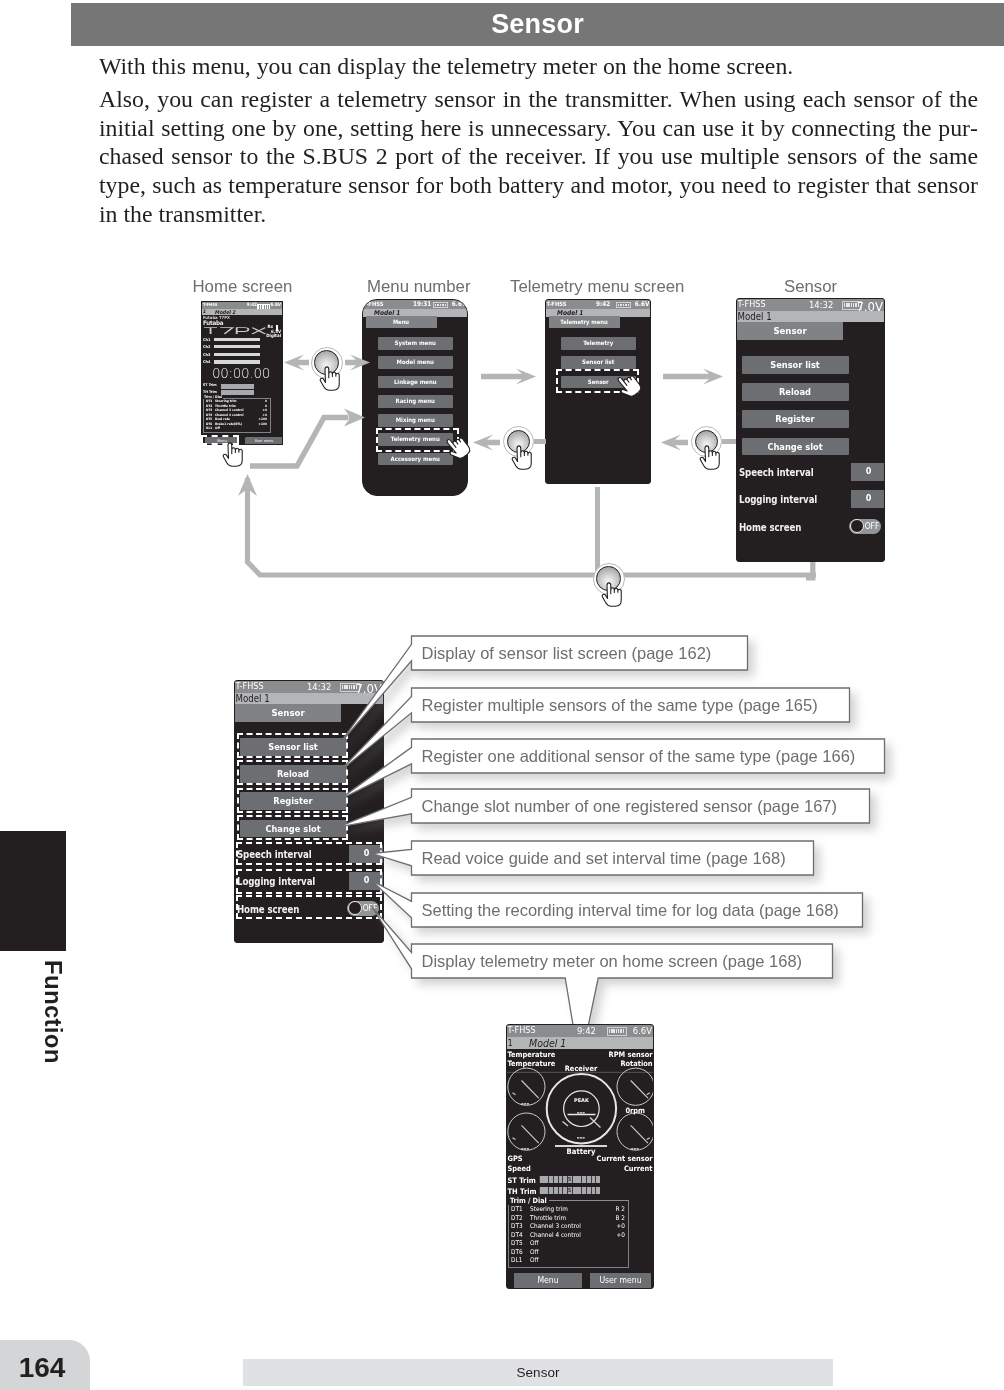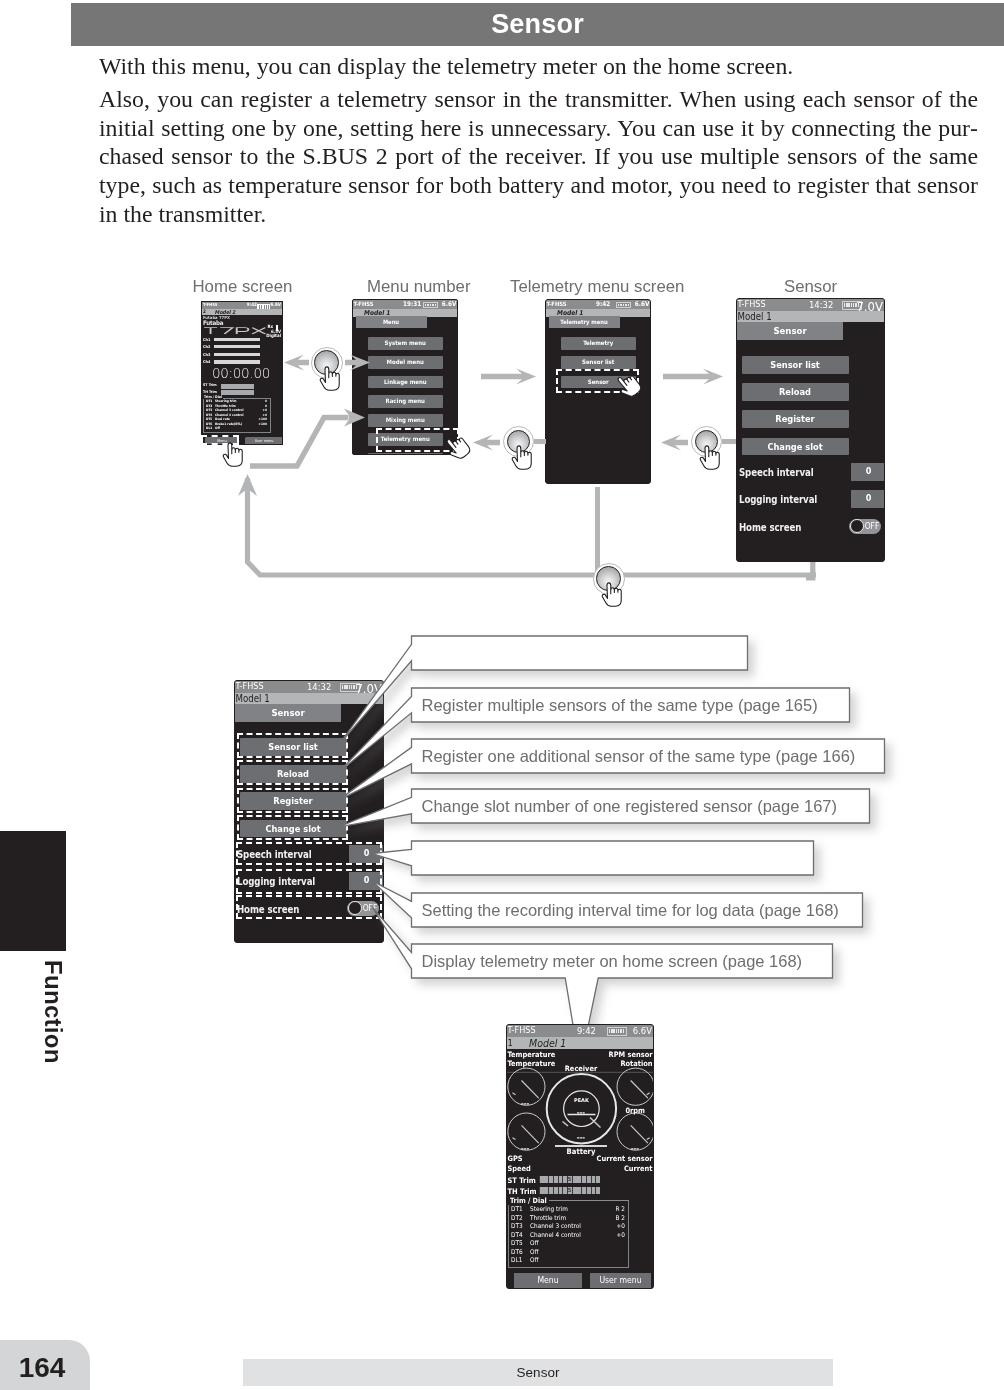--- a/index.html
+++ b/index.html
@@ -294,21 +294,21 @@
             <span class="nm">Off</span>
             <span class="vl"></span>
           </div>
         </div>
       </div>
     <div class="btn hs-menu">Menu</div>
     <div class="btn hs-umenu">User menu</div>
   </div>
   <div class="dashsel" style="left:201.2px;top:435px;width:38px;height:9.7px;"></div>
 
-  <div class="lcd menulcd" id="menulcd" style="left:352px;top:299px;width:106px;height:156px;border-radius:2px;">
+  <div class="lcd menulcd" id="menulcd" style="left:362px;top:299px;width:106px;height:197px;border-radius:15px;">
     <div class="sbar" style="top:0;height:8.5px;">
       <span class="ms-sys">T-FHSS</span>
       <span class="ms-time">19:31</span>
       <span class="ms-bat"></span>
       <span class="ms-volt">6.6V</span>
     </div>
     <div class="sbar2" style="top:8.5px;height:8px;">
       <span class="ms-mod">Model 1</span>
     </div>
     <div class="tab ms-tab">Menu</div>
@@ -567,20 +567,21 @@
       <div class="dashsel" style="left:236.6px;top:814.6px;width:111.3px;height:25.2px;"></div>
       <div class="dashsel" style="left:235.7px;top:842px;width:146.5px;height:23.1px;"></div>
       <div class="dashsel" style="left:235.7px;top:868.5px;width:146.5px;height:25.2px;"></div>
       <div class="dashsel" style="left:235.7px;top:894.8px;width:146.5px;height:24.3px;"></div>
     </div>
   <div id="dcall">
       <div class="calloutwrap" style="left:334px;top:632px;width:431.5px;height:131.79999999999995px;">
         <svg width="431.5" height="131.79999999999995" style="position:absolute;left:0;top:0;">
           <path d="M77.5 4.0 L413.5 4.0 L413.5 38.0 L77.5 38.0 L77.5 28.8 L4.0 113.8 L77.5 12.4 Z" fill="#ffffff" stroke="#6d6e71" stroke-width="1.3" stroke-linejoin="miter"></path>
         </svg>
+        <span class="callouttext" style="left:87.5px;top:4px;height:34px;line-height:34px;">Display of sensor list screen (page 162)</span>
       </div>
       <div class="calloutwrap" style="left:334px;top:684px;width:533.5px;height:106.70000000000005px;">
         <svg width="533.5" height="106.70000000000005" style="position:absolute;left:0;top:0;">
           <path d="M77.5 4.0 L515.5 4.0 L515.5 38.0 L77.5 38.0 L77.5 28.8 L4.0 88.7 L77.5 12.4 Z" fill="#ffffff" stroke="#6d6e71" stroke-width="1.3" stroke-linejoin="miter"></path>
         </svg>
         <span class="callouttext" style="left:87.5px;top:4px;height:28px;line-height:34px;">Register multiple sensors of the same type (page 165)</span>
       </div>
       <div class="calloutwrap" style="left:334px;top:735px;width:568.5px;height:83.39999999999998px;">
         <svg width="568.5" height="83.39999999999998" style="position:absolute;left:0;top:0;">
           <path d="M77.5 4.0 L550.5 4.0 L550.5 38.0 L77.5 38.0 L77.5 28.8 L4.0 65.4 L77.5 12.4 Z" fill="#ffffff" stroke="#6d6e71" stroke-width="1.3" stroke-linejoin="miter"></path>
@@ -590,20 +591,21 @@
       <div class="calloutwrap" style="left:334px;top:785px;width:553.5px;height:60.200000000000045px;">
         <svg width="553.5" height="60.200000000000045" style="position:absolute;left:0;top:0;">
           <path d="M77.5 4.0 L535.5 4.0 L535.5 38.0 L77.5 38.0 L77.5 28.8 L4.0 42.2 L77.5 12.4 Z" fill="#ffffff" stroke="#6d6e71" stroke-width="1.3" stroke-linejoin="miter"></path>
         </svg>
         <span class="callouttext" style="left:87.5px;top:4px;height:34px;line-height:34px;">Change slot number of one registered sensor (page 167)</span>
       </div>
       <div class="calloutwrap" style="left:368px;top:837px;width:463.5px;height:56px;">
         <svg width="463.5" height="56" style="position:absolute;left:0;top:0;">
           <path d="M43.5 4.0 L445.5 4.0 L445.5 38.0 L43.5 38.0 L43.5 28.8 L4.0 16.5 L43.5 12.4 Z" fill="#ffffff" stroke="#6d6e71" stroke-width="1.3" stroke-linejoin="miter"></path>
         </svg>
+        <span class="callouttext" style="left:53.5px;top:4px;height:34px;line-height:34px;">Read voice guide and set interval time (page 168)</span>
       </div>
       <div class="calloutwrap" style="left:368px;top:877px;width:512.5px;height:68px;">
         <svg width="512.5" height="68" style="position:absolute;left:0;top:0;">
           <path d="M43.5 16.0 L494.5 16.0 L494.5 50.0 L43.5 50.0 L43.5 40.8 L4.0 4.0 L43.5 24.4 Z" fill="#ffffff" stroke="#6d6e71" stroke-width="1.3" stroke-linejoin="miter"></path>
         </svg>
         <span class="callouttext" style="left:53.5px;top:16px;height:34px;line-height:34px;">Setting the recording interval time for log data (page 168)</span>
       </div>
       <div class="calloutwrap" style="left:368px;top:903px;width:482.5px;height:173px;">
         <svg width="482.5" height="173" style="position:absolute;left:0;top:0;">
           <path d="M43.5 41.0 L464.5 41.0 L464.5 75.0 L230.2 75.0 L213.5 155.0 L210.5 155.0 L197.2 75.0 L43.5 75.0 L43.5 65.8 L4.0 4.0 L43.5 49.4 Z" fill="#ffffff" stroke="#6d6e71" stroke-width="1.3" stroke-linejoin="miter"></path>

